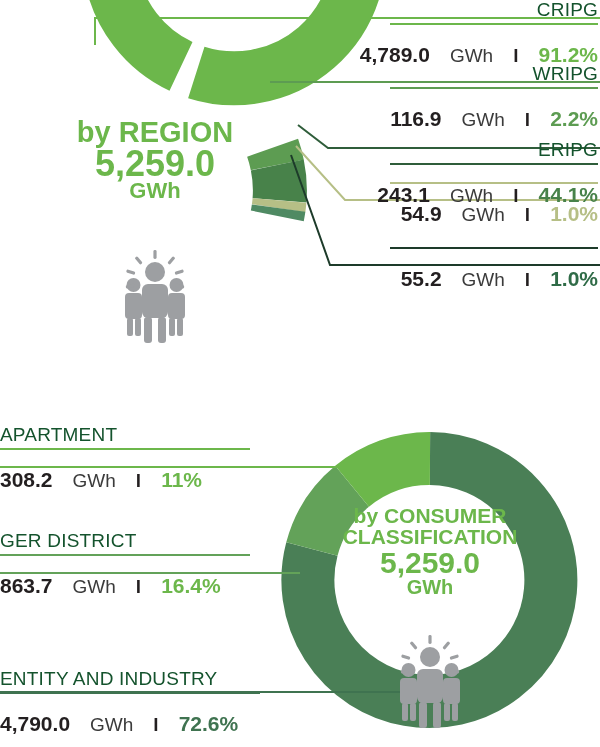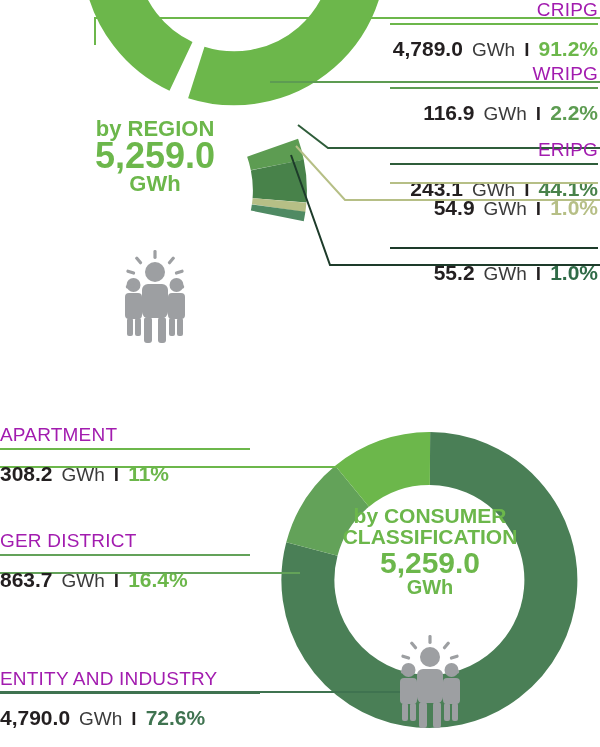--- a/index.html
+++ b/index.html
@@ -6,27 +6,27 @@
   body{width:600px;height:747px;position:relative;overflow:hidden;
        font-family:"Liberation Sans","DejaVu Sans",sans-serif;}
 
   .stage{position:absolute;left:0;top:0;width:600px;height:747px;}
 
   svg.layer{position:absolute;left:0;top:0;width:600px;height:747px;overflow:visible;}
 
   
   .callout{position:absolute;}
   .callout .cap{
-    font-size:19px;letter-spacing:.2px;color:#a21caf;line-height:1;
+    font-size:19px;letter-spacing:.2px;color:#14532d;line-height:1;
     white-space:nowrap;padding-bottom:4px;
   }
   .callout .rule{height:2px;width:100%;}
   .callout .vals{
-    margin-top:13px;white-space:nowrap;line-height:1;
-    display:flex;align-items:baseline;gap:9px;
+    margin-top:19px;white-space:nowrap;line-height:1;
+    display:flex;align-items:baseline;gap:20px;
   }
   .callout .num{font-size:21px;font-weight:bold;color:#231f20;}
   .callout .unit{font-size:19px;color:#3b3b3b;}
   .callout .sep{font-size:19px;font-weight:bold;color:#231f20;}
   .callout .pct{font-size:21px;font-weight:bold;}
 
   .r-align{text-align:right;}
   .r-align .vals{justify-content:flex-end;}
   .l-align{text-align:left;}
   .l-align .vals{justify-content:flex-start;}
@@ -111,21 +111,21 @@
     </g>
 
     <g fill="none" stroke-width="2">
       <path stroke="#6cb74b" d="M 0 467 L 372 467"></path>
       <path stroke="#63a259" d="M 0 573 L 300 573"></path>
       <path stroke="#3f7350" d="M 0 692 L 400 692"></path>
     </g>
   </svg>
 
   <div class="center" style="left:55px;top:118px;width:200px;">
-    <div class="t1" style="font-size:22px;">by REGION</div>
+    <div class="t1" style="font-size:29px;">by REGION</div>
     <div class="t2" style="font-size:36px;margin-top:-2px;">5,259.0</div>
     <div class="t3" style="font-size:22px;margin-top:-2px;">GWh</div>
   </div>
 
   <div class="callout r-align" style="left:390px;top:0px;width:208px;">
     <div class="cap">CRIPG</div>
     <div class="rule" style="background:#6cb74b;"></div>
     <div class="vals">
       <span class="num">4,789.0</span>
       <span class="unit">GWh</span>

